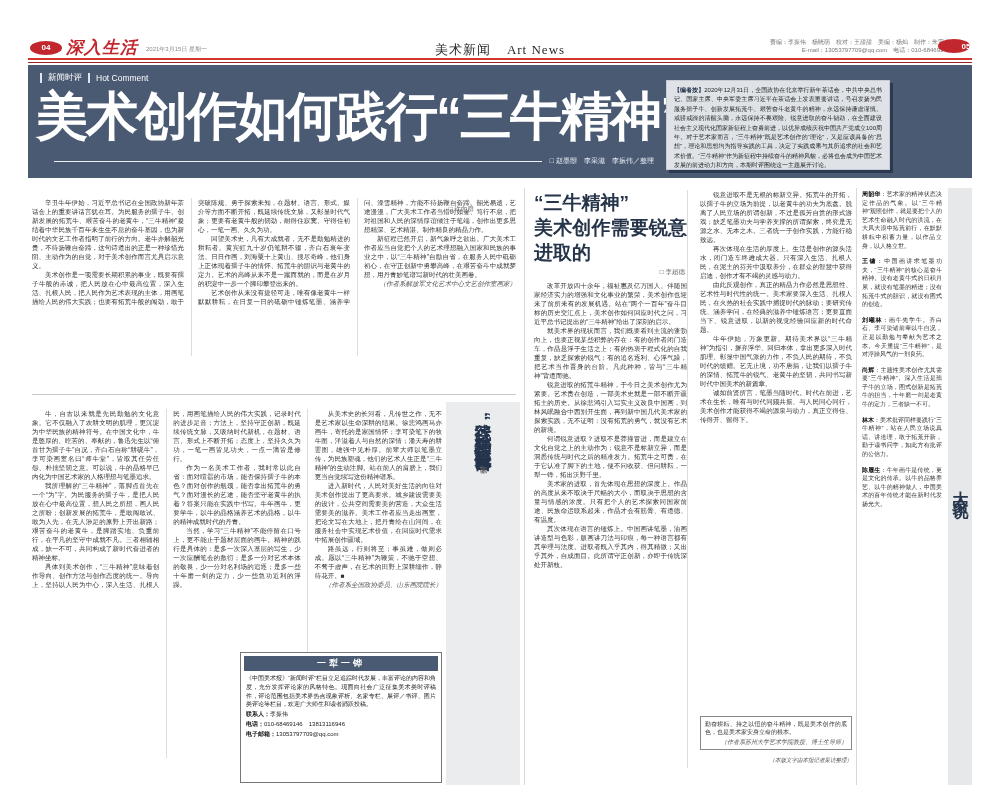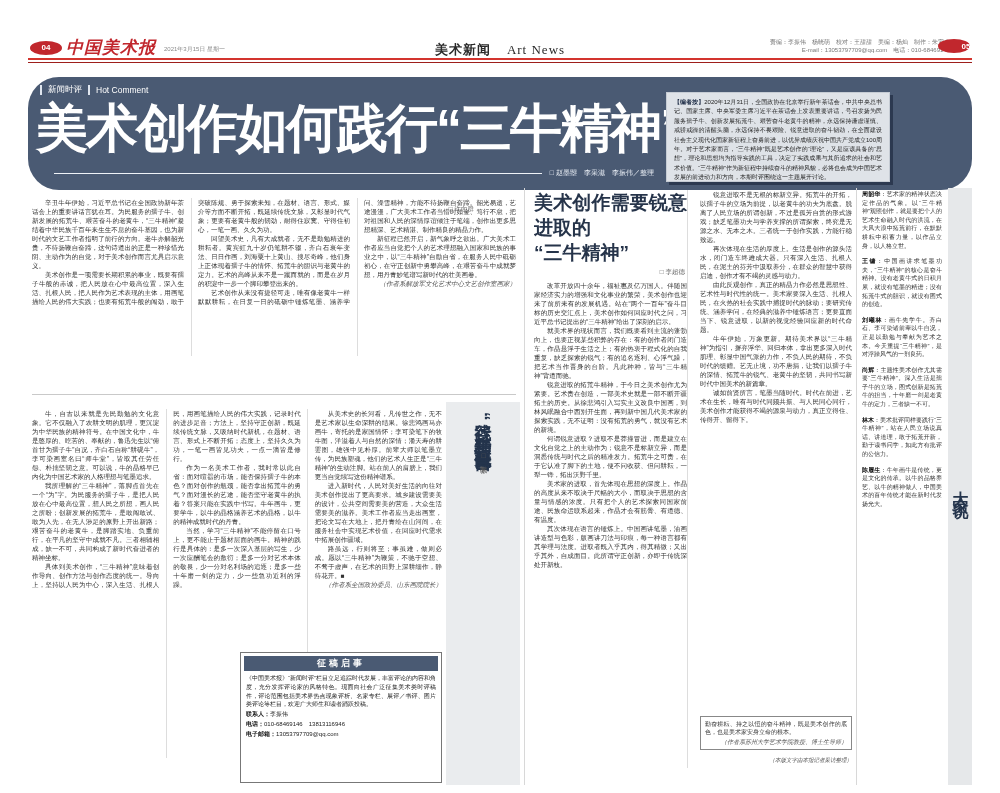--- a/index.html
+++ b/index.html
@@ -4,27 +4,27 @@
 <style>
   * { margin:0; padding:0; box-sizing:border-box; }
   html,body { width:1000px; height:793px; background:#fff; font-family:"Liberation Sans",sans-serif; position:relative; overflow:hidden; }
 
   
   .mast-left { position:absolute; left:30px; top:36px; display:flex; align-items:center; gap:4px; }
   .badge { width:32px; height:14px; border-radius:50%; background:#c1272d; color:#fff; font-size:8px; font-weight:bold; display:flex; align-items:center; justify-content:center; flex:none; }
   .mast-logo { color:#c1272d; font-family:"Liberation Serif",serif; font-weight:bold; font-style:italic; font-size:17px; letter-spacing:1px; }
   .mast-date { font-size:6px; color:#8a8a8a; margin-left:4px; margin-top:4px; }
   .mast-center { position:absolute; left:0; right:0; top:41px; text-align:center; font-family:"Liberation Serif",serif; color:#2a2a2a; font-size:13px; letter-spacing:1px; }
-  .mast-center .cn { font-weight:bold; margin-right:16px; }
+  .mast-center .cn { font-weight:normal; margin-right:16px; }
   .mast-right { position:absolute; right:50px; top:38px; text-align:right; font-size:6px; line-height:8px; color:#777; }
   .mast-badge-r { position:absolute; right:30px; top:39px;padding-left:24px; }
   .redline { position:absolute; left:28px; right:28px; top:58px; border-top:2px solid #d3342e; height:5px; border-bottom:1px solid #9e1f1c; }
 
   
-  .banner { position:absolute; left:28px; right:28px; top:77px; height:113px; background:#4a5a73;border-radius:31px; }
+  .banner { position:absolute; left:28px; right:28px; top:65px; height:113px; background:#4a5a73; }
   .hotbar { position:absolute; left:12px; top:7px; display:flex; align-items:center; gap:6px; color:#fff; font-size:8.5px; }
   .hotbar .vbar { width:2px; height:10px; background:#dfe5ee; }
   .headline { position:absolute; left:8px; top:17px; font-size:52px; font-weight:800; color:#fff; letter-spacing:-2px; white-space:nowrap; }
   .bylinerow { position:absolute; left:26px; top:91px; width:600px; display:flex; align-items:center; gap:8px; }
   .bylinerow .rule { flex:1; height:1px; background:#eef2f7; }
   .byline { font-size:7px; color:#e8edf4; white-space:nowrap; }
   .editorbox { position:absolute; right:82px; top:15px; width:224px; height:90px; background:#dfe3e8; border:1px solid #c6ccd4; box-shadow:3px 3px 0 #2c3950; padding:5px 7px; font-size:6px; line-height:9.4px; text-align:justify; color:#242424; overflow:hidden; }
   .editorbox b { color:#1c2b45; }
 
   
@@ -76,21 +76,21 @@
   .dj-entry { margin-bottom:7px; }
   .dj-entry b { color:#101010; }
   .dajia-strip { position:absolute; left:948px; top:188px; width:24px; height:597px; background:#e6e8ea; display:flex; align-items:center; justify-content:center; }
   .dajia-strip span { writing-mode:vertical-rl; font-size:16px; font-weight:bold; color:#24344c; letter-spacing:6px; }
 </style>
 </head>
 <body>
 
 <div class="mast-left">
   <span class="badge">04</span>
-  <span class="mast-logo">中国美术报</span>
+  <span class="mast-logo">深入生活</span>
   <span class="mast-date">2021年3月15日 星期一</span>
 </div>
 <div class="mast-center">
   <span class="cn">美术新闻</span><span>Art News</span>
 </div>
 <div class="mast-right">
   <div>责编：李振伟　杨晓萌　校对：王甜甜　美编：杨灿　制作：朱宝广</div>
   <div>E-mail：13053797709@qq.com　电话：010-68469146</div>
 </div>
 <span class="badge mast-badge-r">05</span>
@@ -137,38 +137,38 @@
     <p>作为一名美术工作者，我时常以此自省：面对喧嚣的市场，能否保持孺子牛的本色？面对创作的瓶颈，能否拿出拓荒牛的勇气？面对漫长的艺途，能否坚守老黄牛的执着？答案只能在实践中书写。牛年画牛，更要学牛，以牛的品格涵养艺术的品格，以牛的精神成就时代的丹青。</p>
     <p>当然，学习“三牛精神”不能停留在口号上，更不能止于题材层面的画牛。精神的践行是具体的：是多一次深入基层的写生，少一次应酬笔会的敷衍；是多一分对艺术本体的敬畏，少一分对名利场的追逐；是多一些十年磨一剑的定力，少一些急功近利的浮躁。</p>
     <p>从美术史的长河看，凡传世之作，无不是艺术家以生命深耕的结果。徐悲鸿画马亦画牛，寄托的是家国情怀；李可染笔下的牧牛图，洋溢着人与自然的深情；潘天寿的耕罢图，雄强中见朴厚。前辈大师以笔墨立传，为民族塑魂，他们的艺术人生正是“三牛精神”的生动注脚。站在前人的肩膀上，我们更当自觉续写这份精神谱系。</p>
     <p>进入新时代，人民对美好生活的向往对美术创作提出了更高要求。城乡建设需要美的设计，公共空间需要美的营造，大众生活需要美的滋养。美术工作者应当走出画室，把论文写在大地上，把丹青绘在山河间，在服务社会中实现艺术价值，在回应时代需求中拓展创作疆域。</p>
     <p>路虽远，行则将至；事虽难，做则必成。愿以“三牛精神”为鞭策，不驰于空想、不骛于虚声，在艺术的田野上深耕细作，静待花开。■</p>
     <p style="text-align:right;text-indent:0;"><span class="endnote">（作者系全国政协委员、山东画院院长）</span></p>
   </div>
 </div>
 
 <div class="zhenggao">
-  <div class="zg-head">征稿启事</div>
+  <div class="zg-head">一犁一铧</div>
   <div class="zg-body">
     <div>《中国美术报》“新闻时评”栏目立足追踪时代发展，丰富评论的内容和角度，充分发挥评论家的风格特色。现面向社会广泛征集美术类时评稿件，评论范围包括美术界热点现象评析、名家专栏、展评／书评、图片类评论等栏目，欢迎广大师生和读者踊跃投稿。</div>
     <div class="zg-line"><b>联系人：</b><span>李振伟</span></div>
     <div class="zg-line"><b>电话：</b><span>010-68469146　13813116946</span></div>
     <div class="zg-line"><b>电子邮箱：</b><span>13053797709@qq.com</span></div>
   </div>
 </div>
 
 <div class="strip">
   <div class="strip-title">践行“三牛精神”首先要强健自己</div>
   <div class="strip-author">□ 张鹏</div>
 </div>
 
 <div class="rightart">
   <div class="rcol">
+    <div class="r-title">“三牛精神”</div>
     <div class="r-title">美术创作需要锐意进取的</div>
-    <div class="r-title">“三牛精神”</div>
     <div class="r-author">□ 李超德</div>
     <p>改革开放四十余年，福祉惠及亿万国人。伴随国家经济实力的增强和文化事业的繁荣，美术创作也迎来了前所未有的发展机遇。站在“两个一百年”奋斗目标的历史交汇点上，美术创作如何回应时代之问，习近平总书记提出的“三牛精神”给出了深刻的启示。</p>
     <p>就美术界的现状而言，我们既要看到主流的蓬勃向上，也要正视某些积弊的存在：有的创作者闭门造车，作品悬浮于生活之上；有的热衷于程式化的自我重复，缺乏探索的锐气；有的追名逐利、心浮气躁，把艺术当作晋身的台阶。凡此种种，皆与“三牛精神”背道而驰。</p>
     <p>锐意进取的拓荒牛精神，于今日之美术创作尤为紧要。艺术贵在创造，一部美术史就是一部不断开疆拓土的历史。从徐悲鸿引入写实主义改良中国画，到林风眠融合中西别开生面，再到新中国几代美术家的探索实践，无不证明：没有拓荒的勇气，就没有艺术的新境。</p>
     <p>何谓锐意进取？进取不是莽撞冒进，而是建立在文化自觉之上的主动作为；锐意不是标新立异，而是洞悉传统与时代之后的精准发力。拓荒牛之可贵，在于它认准了脚下的土地，便不问收获、但问耕耘，一犁一铧，拓出沃野千里。</p>
     <p>美术家的进取，首先体现在思想的深度上。作品的高度从来不取决于尺幅的大小，而取决于思想的含量与情感的浓度。只有把个人的艺术探索同国家前途、民族命运联系起来，作品才会有筋骨、有道德、有温度。</p>
     <p>其次体现在语言的锤炼上。中国画讲笔墨，油画讲造型与色彩，版画讲刀法与印痕，每一种语言都有其学理与法度。进取者既入乎其内，得其精微；又出乎其外，自成面目。此所谓守正创新，亦即于传统深处开新枝。</p>
   </div>
   <div class="rcol rcol2">
     <div class="flow">

